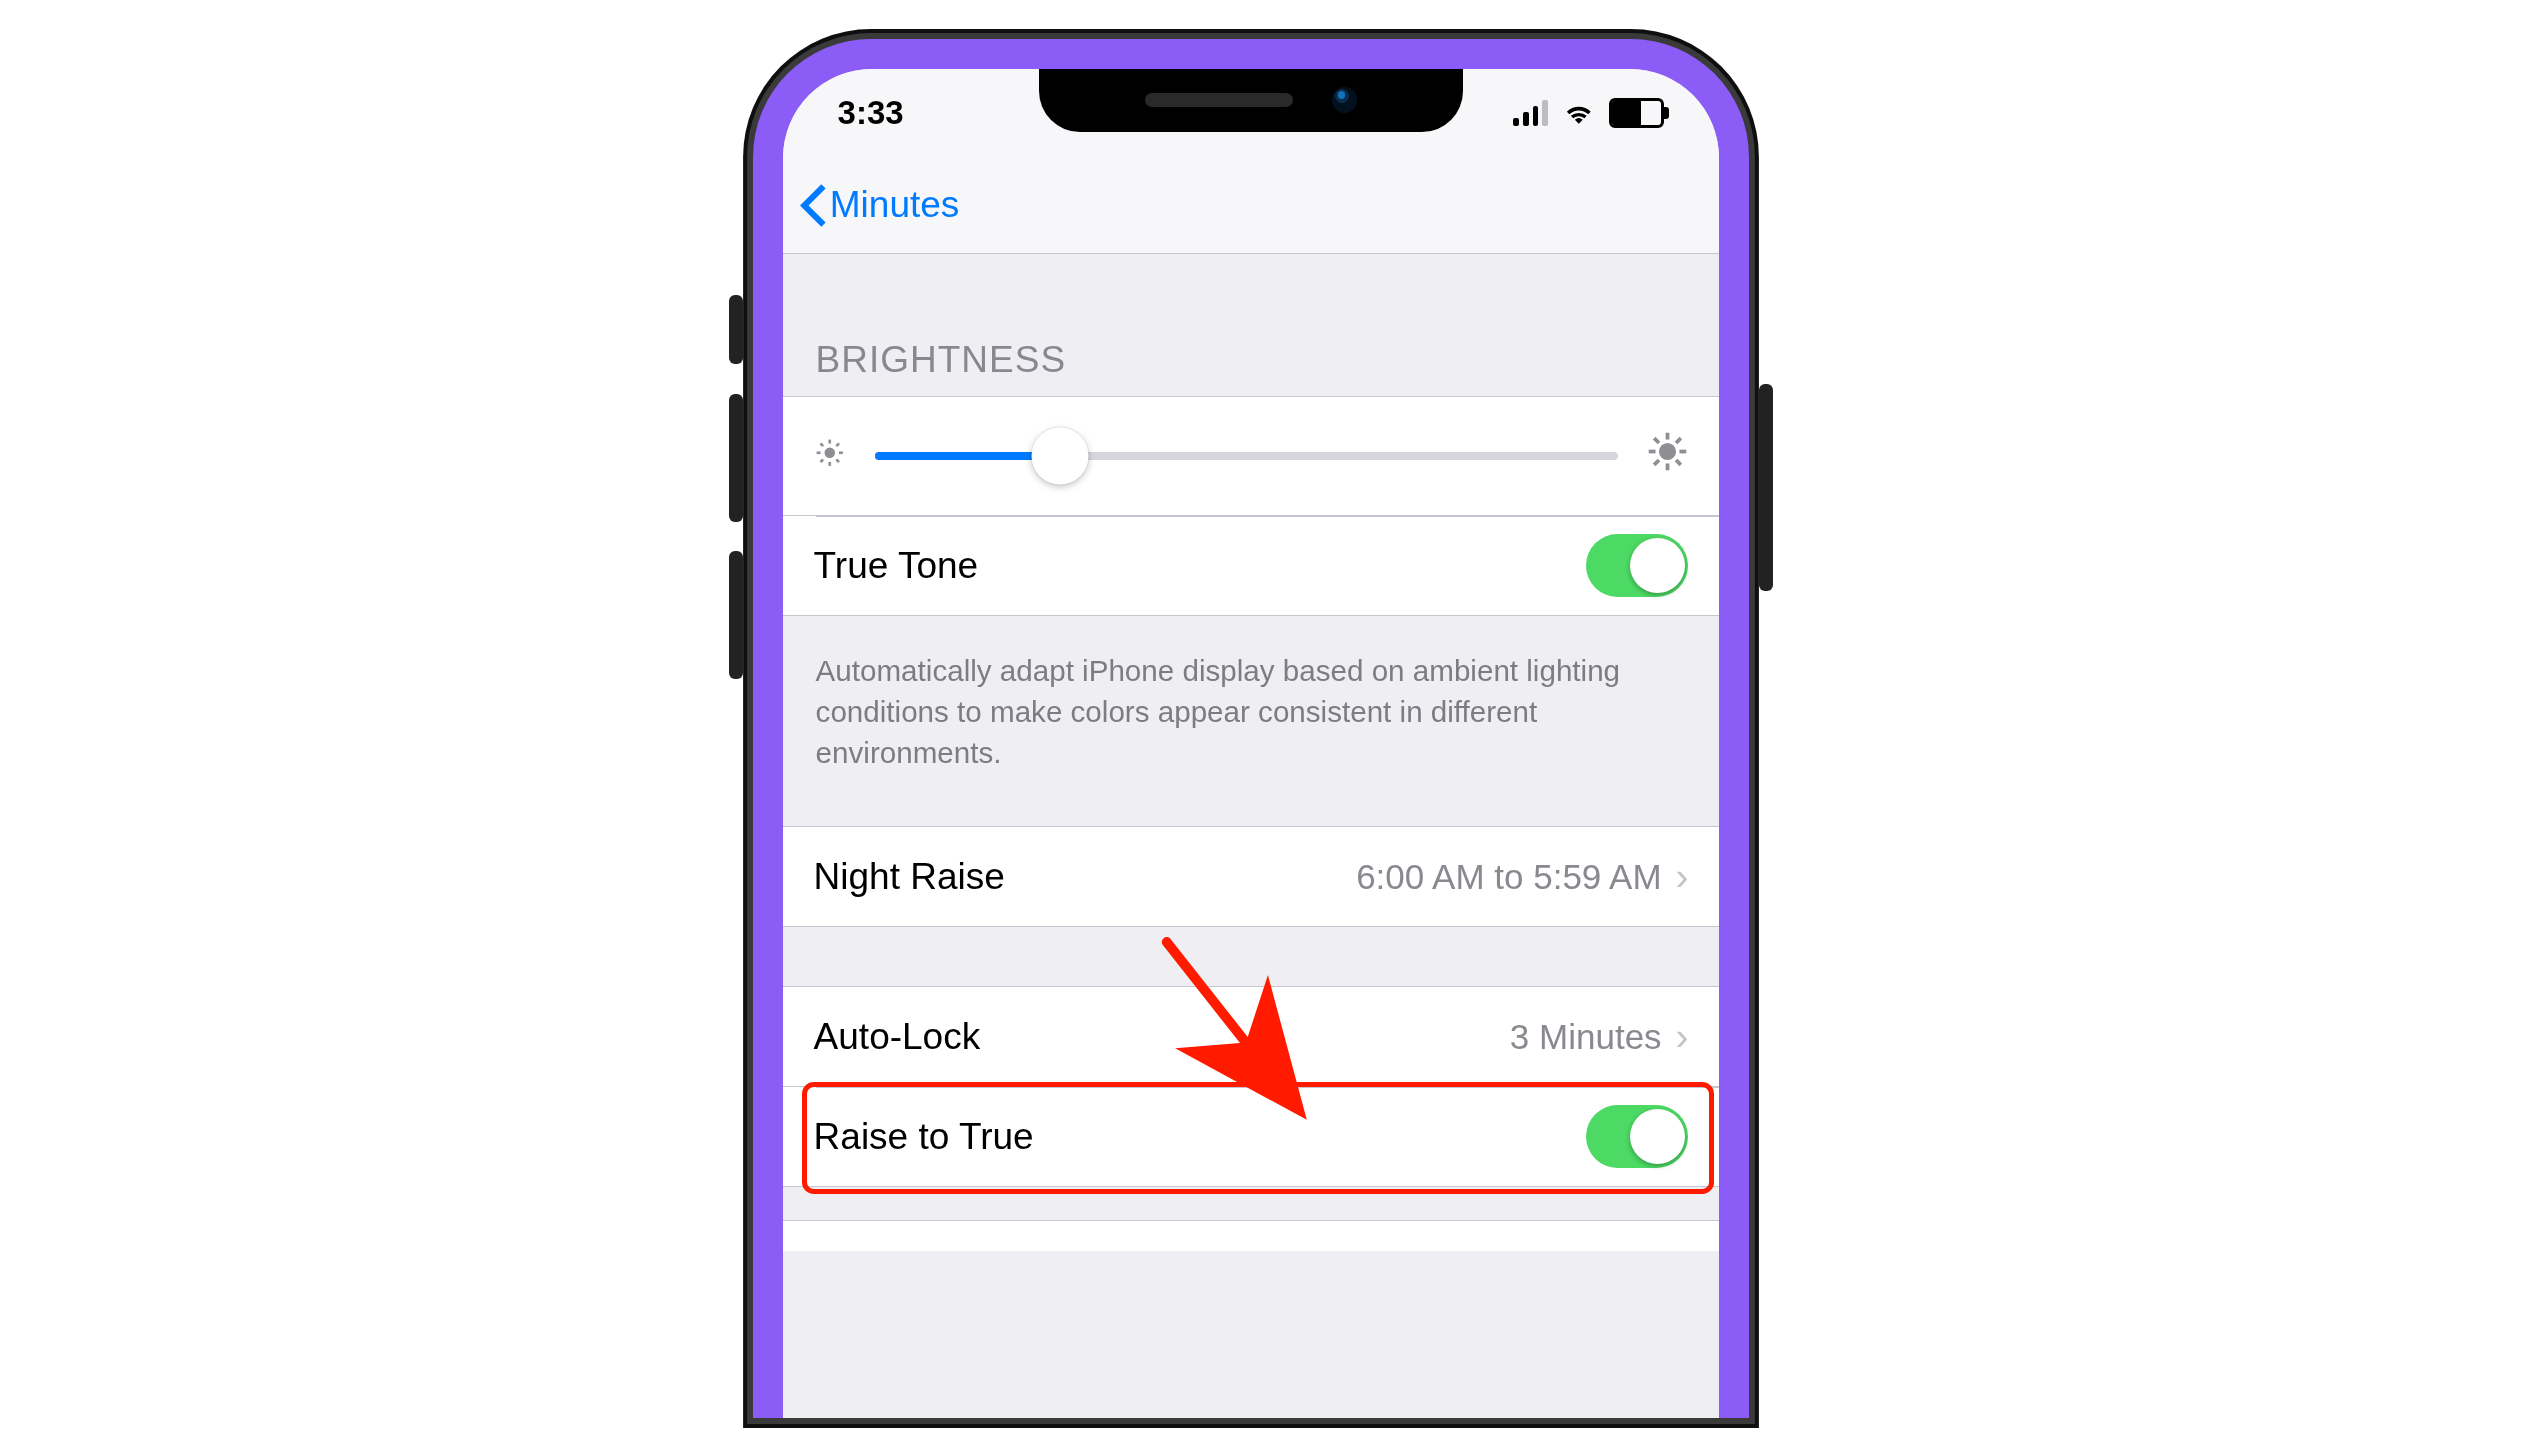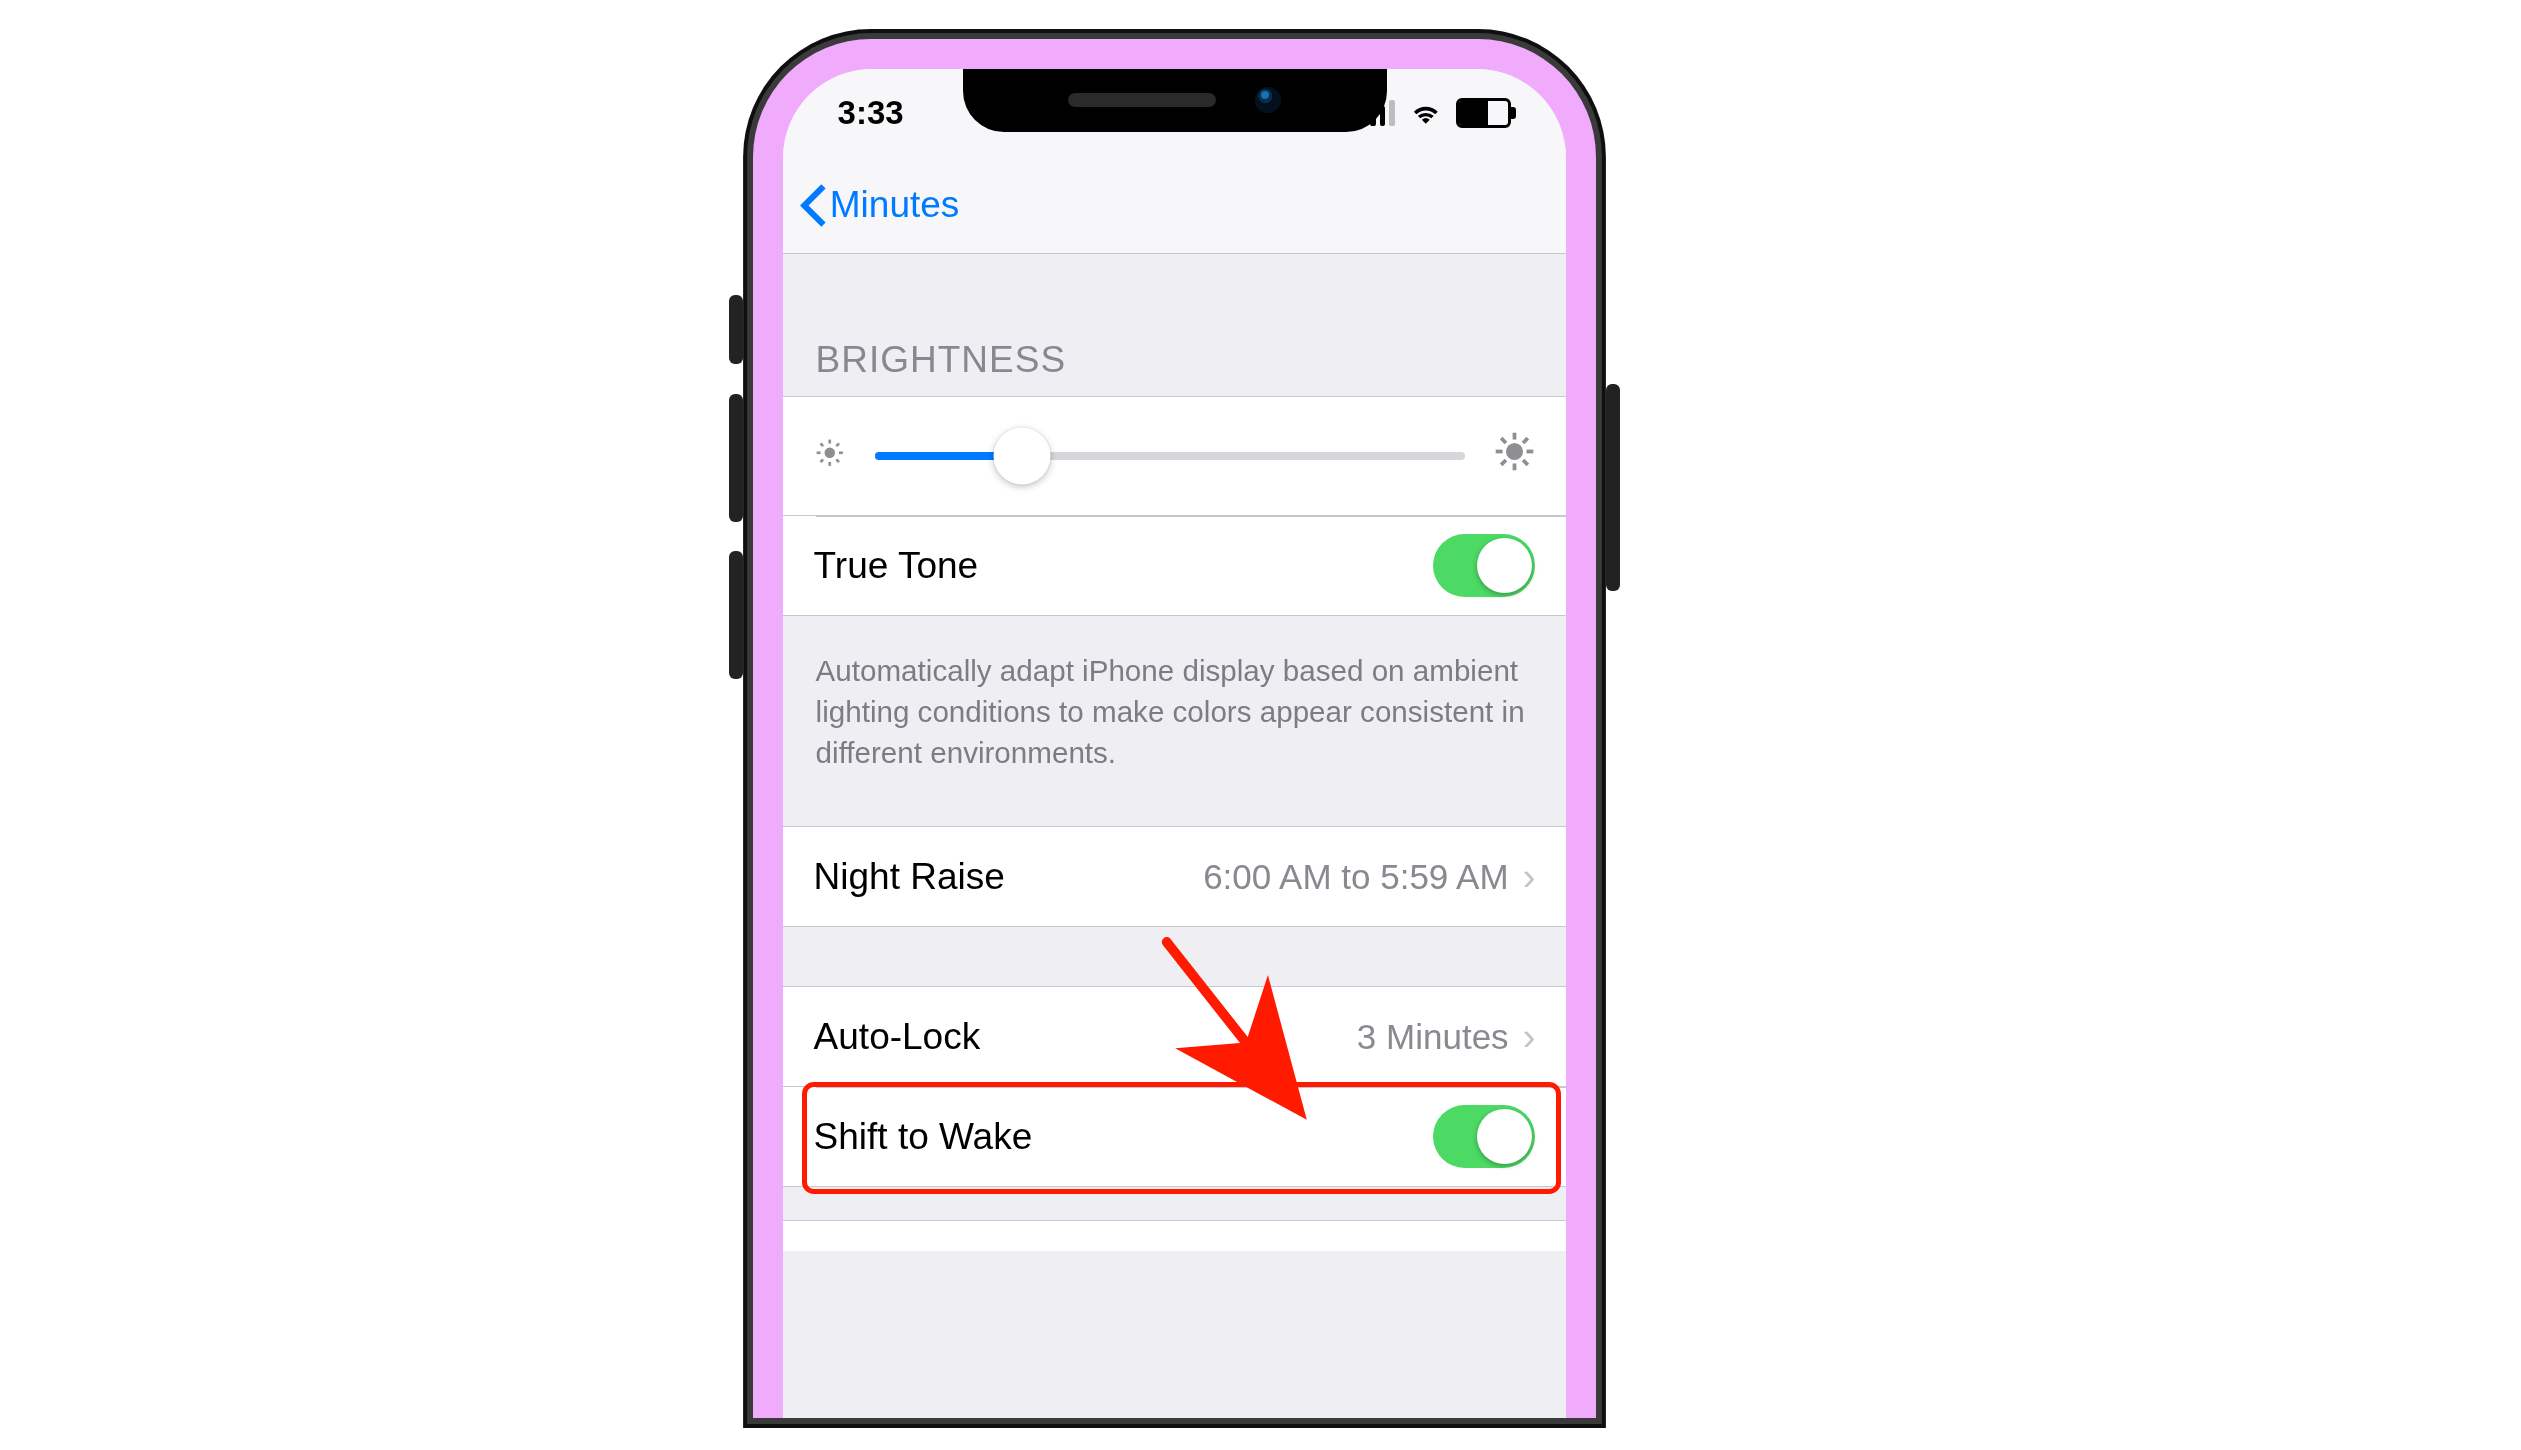--- a/index.html
+++ b/index.html
@@ -11,23 +11,23 @@
     font-family: -apple-system, "Helvetica Neue", Helvetica, Arial, sans-serif;
     -webkit-font-smoothing: antialiased;
     overflow: hidden;
   }
 
   
   .phone-frame {
     position: absolute;
     left: 753px;              
     top: 39px;
-    width: 843px;
+    width: 996px;
     height: 1379px;           
-    background: #f0abfc;
+    background: #8b5cf6;
     border-radius: 118px 118px 0 0;
     box-shadow:
       0 0 0 5.9px #3a3a3a,
       0 0 0 9.9px #0f0f0f;
   }
   
   .side-btn {
     position: absolute;
     background: #222;
     border-radius: 5.9px;
@@ -364,21 +364,21 @@
       <div class="spacer"></div>
 
       <div class="cell-group" style="position:relative">
         <div class="cell">
           <span>Auto-Lock</span>
           <span class="value">3 Minutes</span>
           <span class="chevron">›</span>
         </div>
         <div class="cell">
           <div class="divider"></div>
-          <span>Shift to Wake</span>
+          <span>Raise to True</span>
           <div class="switch">
               <div class="knob"></div>
             </div>
         </div>
 
         <div class="highlight" style="top:95px;height:102px"></div>
       </div>
 
       <div class="spacer-sm"></div>
       <div class="cell-group" style="border-bottom:none">

